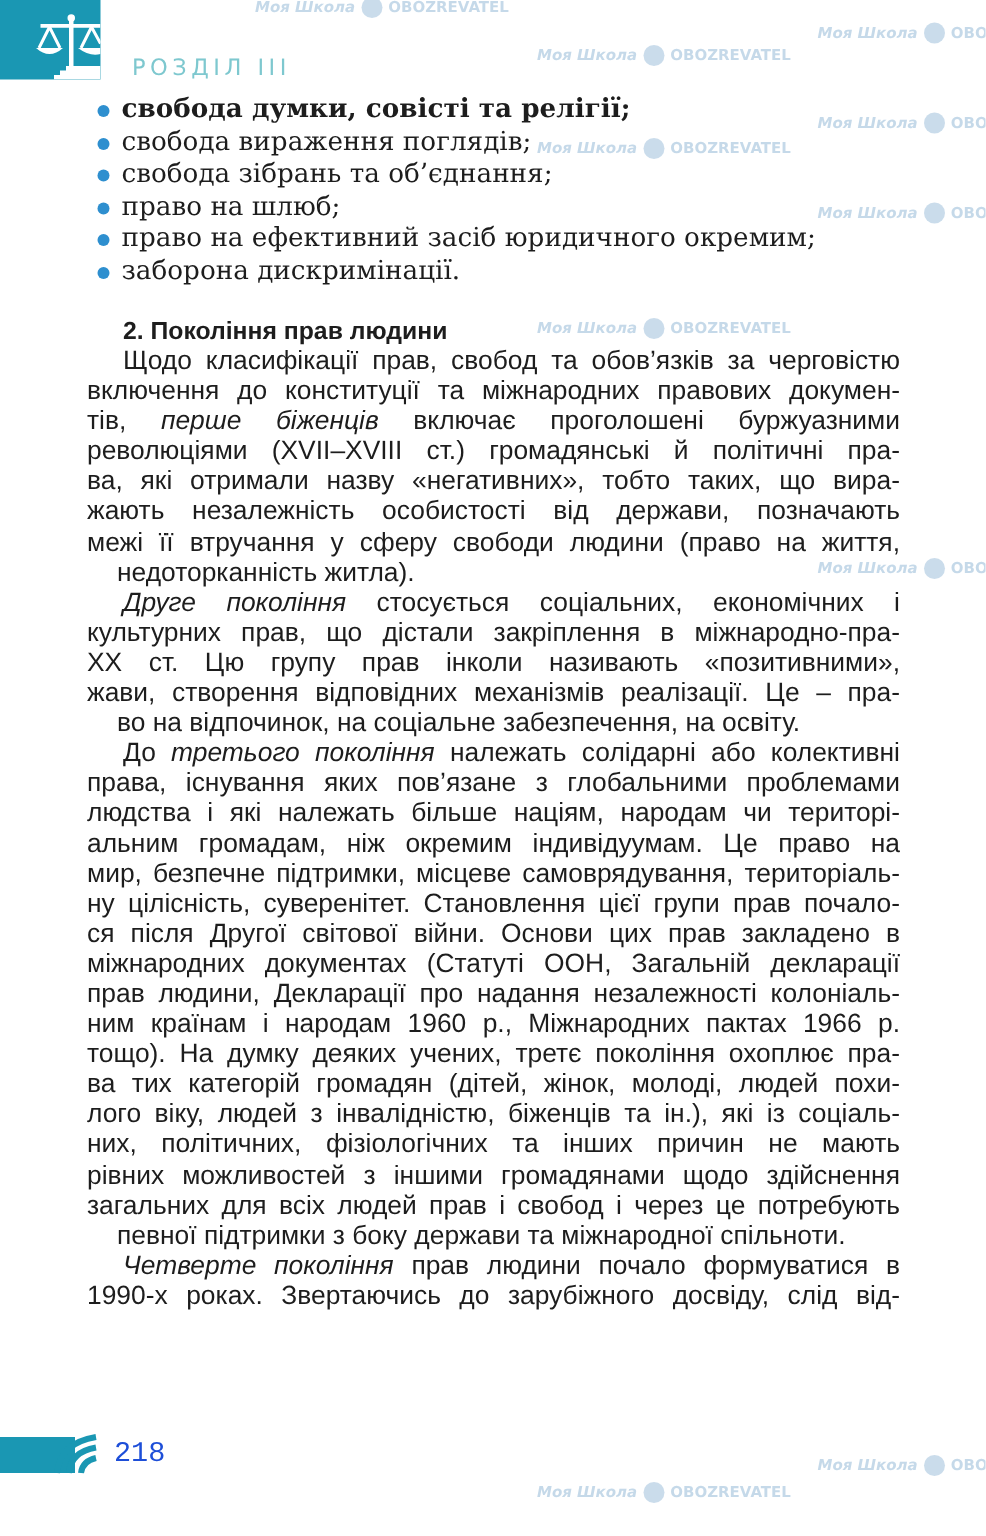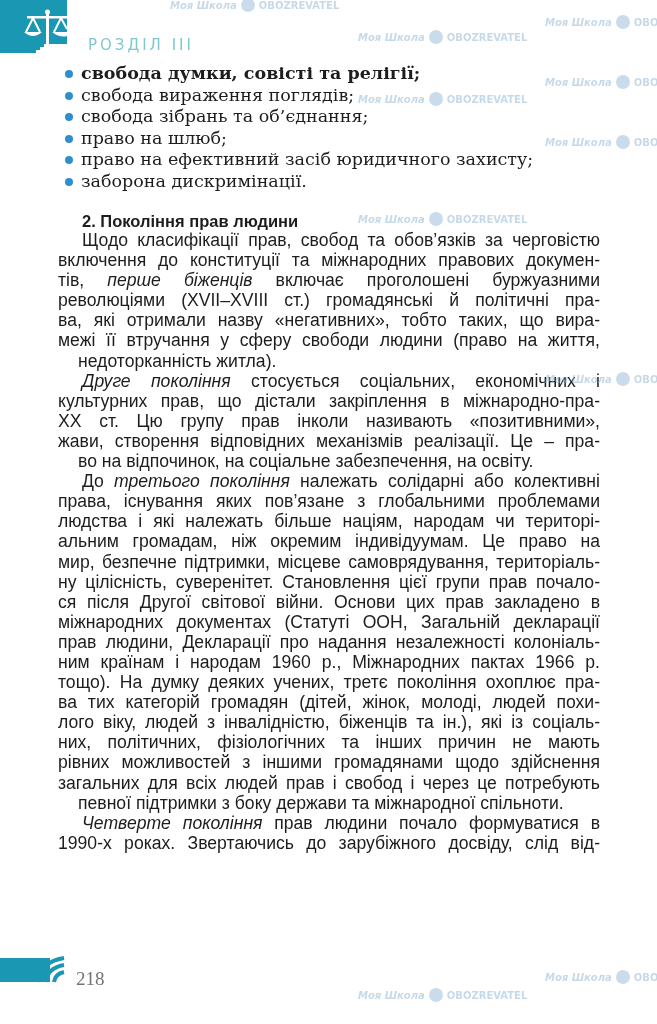--- a/index.html
+++ b/index.html
@@ -45,21 +45,21 @@
     .line.last { text-align-last: left; margin-left: 20px; }
     .line.indent { padding-left: 24px; }
     .line span { white-space: pre; }
     .line .it { font-style: italic; }
     .footer-bar {
       position: absolute; left: 0; top: 958px; width: 50px; height: 24px; background: #1a97b3;
     }
     .footer-arc { position: absolute; left: 34px; top: 948px; }
     .page-number {
       position: absolute; left: 76px; top: 958px;
-      font-family: Liberation Serif, serif; font-size: 19px; color: #737373; margin-top: 10px;
+      font-family: Liberation Mono, monospace; font-size: 19px; color: #1d4ed8;
     }
     .watermark {
       position: absolute; font-family: "DejaVu Sans", "Liberation Sans", sans-serif;
       font-size: 10px; font-weight: bold; color: rgba(150, 185, 215, 0.55);
       white-space: nowrap; pointer-events: none; display: flex; align-items: center; gap: 4px;
     }
     .watermark .wm-school { font-style: italic; }
     .watermark .wm-circle {
       width: 14px; height: 14px; border-radius: 50%; background: rgba(150, 185, 215, 0.5);
       display: inline-block;
@@ -85,34 +85,35 @@
     <path d="M52 32 L67 32 L67 36 Q60 38 52 32 Z" fill="#ffffff"></path>
   </svg>
 </div>
 <div class="section-label">РОЗДІЛ ІІІ</div>
 
 <ul class="bullets">
   <li class="bold"><span class="dot"></span><span>свобода думки, совісті та релігії;</span></li>
   <li><span class="dot"></span><span>свобода вираження поглядів;</span></li>
   <li><span class="dot"></span><span>свобода зібрань та об’єднання;</span></li>
   <li><span class="dot"></span><span>право на шлюб;</span></li>
-  <li><span class="dot"></span><span>право на ефективний засіб юридичного захисту;</span></li>
+  <li><span class="dot"></span><span>право на ефективний засіб юридичного окремим;</span></li>
   <li><span class="dot"></span><span>заборона дискримінації.</span></li>
 </ul>
 
 <div class="section-heading">2. Покоління прав людини</div>
 
 <div class="body-text">
 
   <div>
     <span class="line indent"><span>Щодо класифікації прав, свобод та обов’язків за черговістю</span></span>
     <span class="line"><span>включення до конституції та міжнародних правових докумен-</span></span>
     <span class="line"><span>тів, </span><span class="it">перше біженців</span><span> включає проголошені буржуазними</span></span>
     <span class="line"><span>революціями (XVII–XVIII ст.) громадянські й політичні пра-</span></span>
     <span class="line"><span>ва, які отримали назву «негативних», тобто таких, що вира-</span></span>
+    <span class="line"><span>жають незалежність особистості від держави, позначають</span></span>
     <span class="line"><span>межі її втручання у сферу свободи людини (право на життя,</span></span>
     <span class="line last"><span>недоторканність житла).</span></span>
   </div>
 
   <div>
     <span class="line indent"><span class="it">Друге покоління</span><span> стосується соціальних, економічних і</span></span>
     <span class="line"><span>культурних прав, що дістали закріплення в міжнародно-пра-</span></span>
     <span class="line"><span>ХХ ст. Цю групу прав інколи називають «позитивними»,</span></span>
     <span class="line"><span>жави, створення відповідних механізмів реалізації. Це – пра-</span></span>
     <span class="line last"><span>во на відпочинок, на соціальне забезпечення, на освіту.</span></span>

